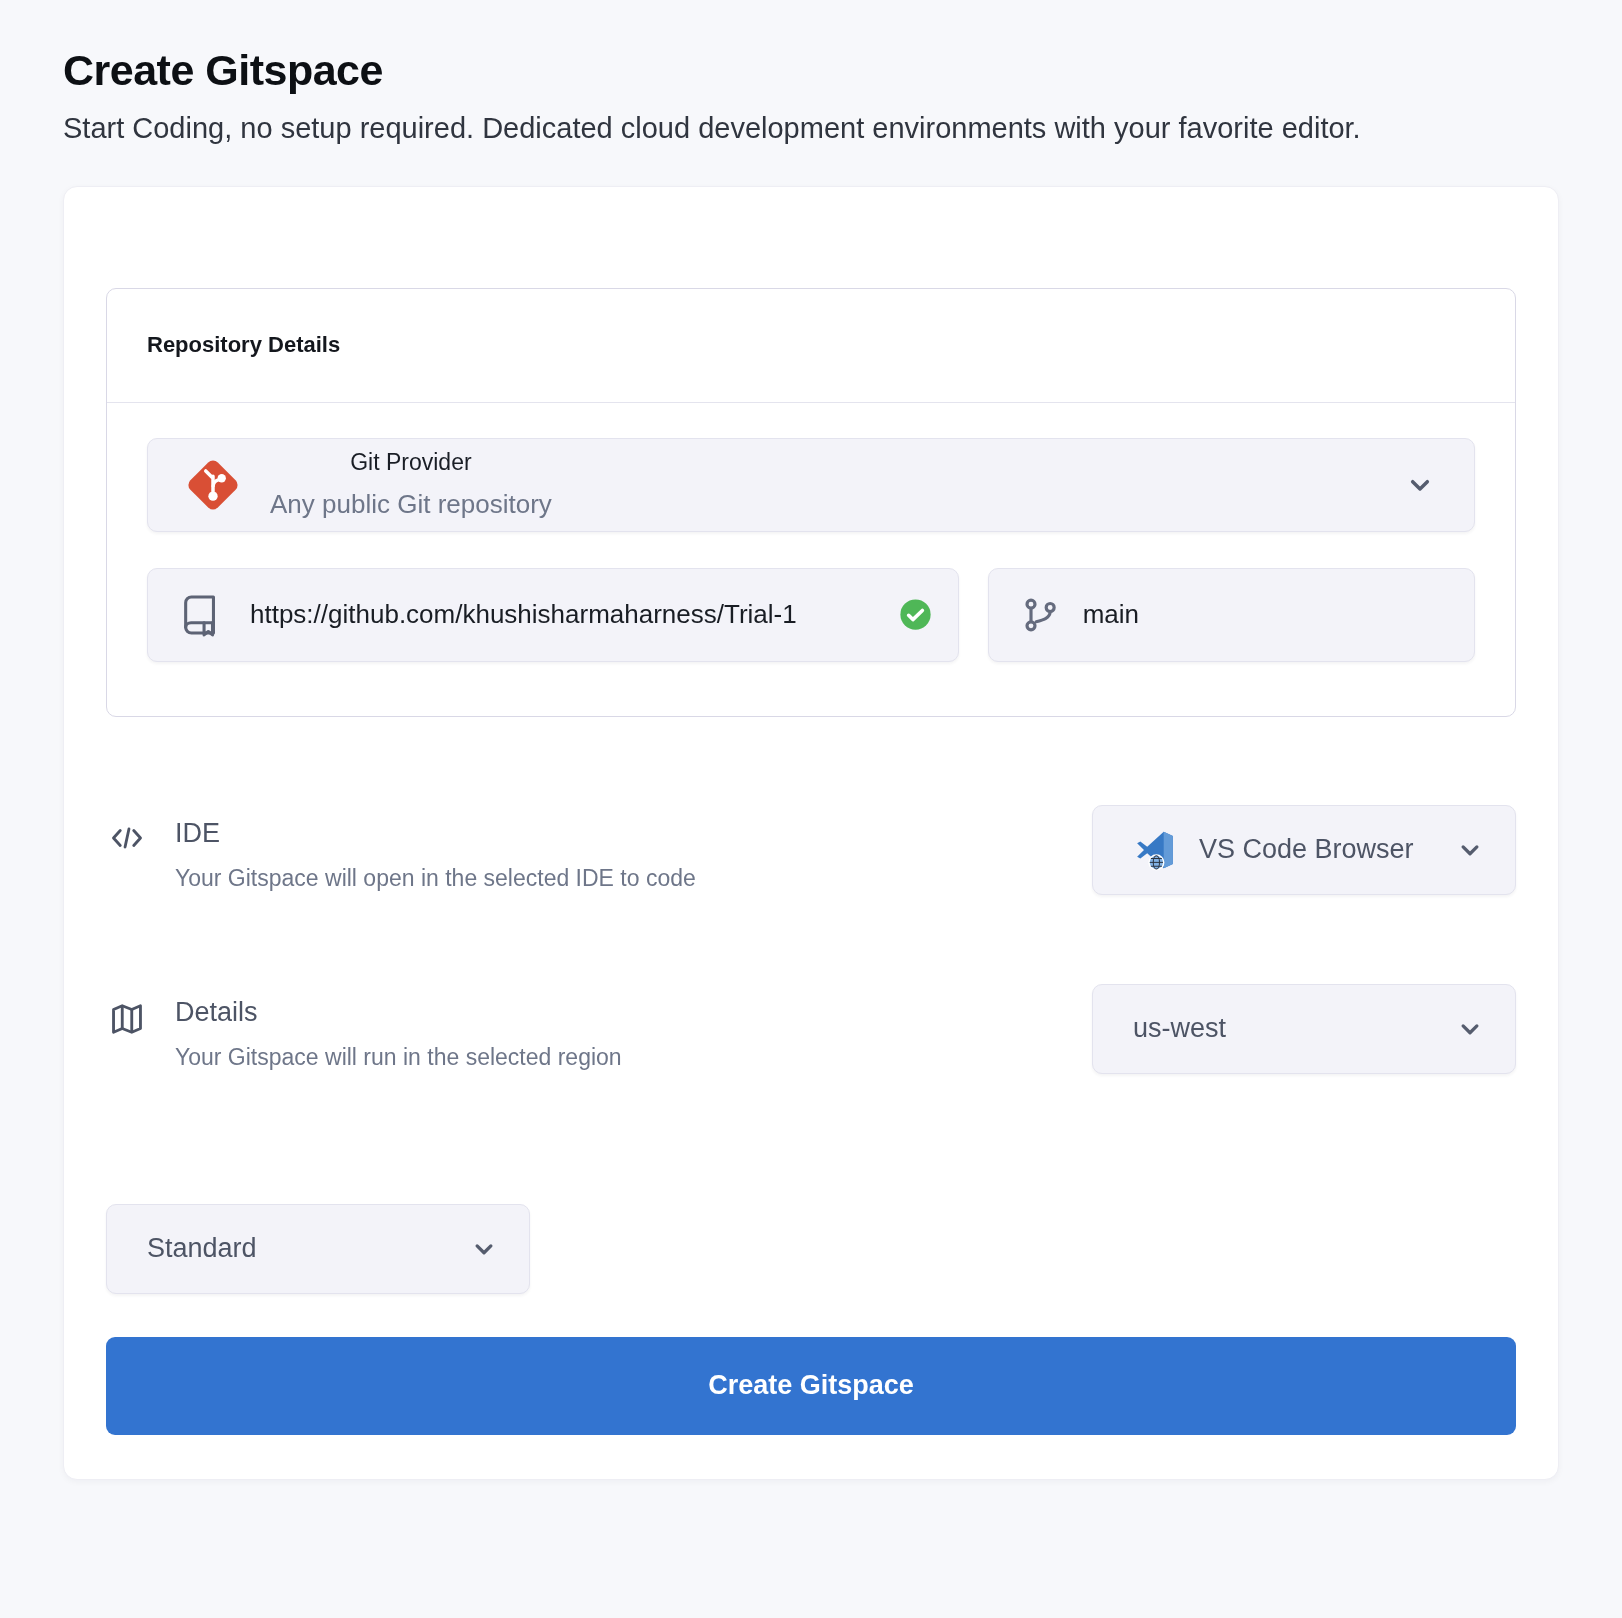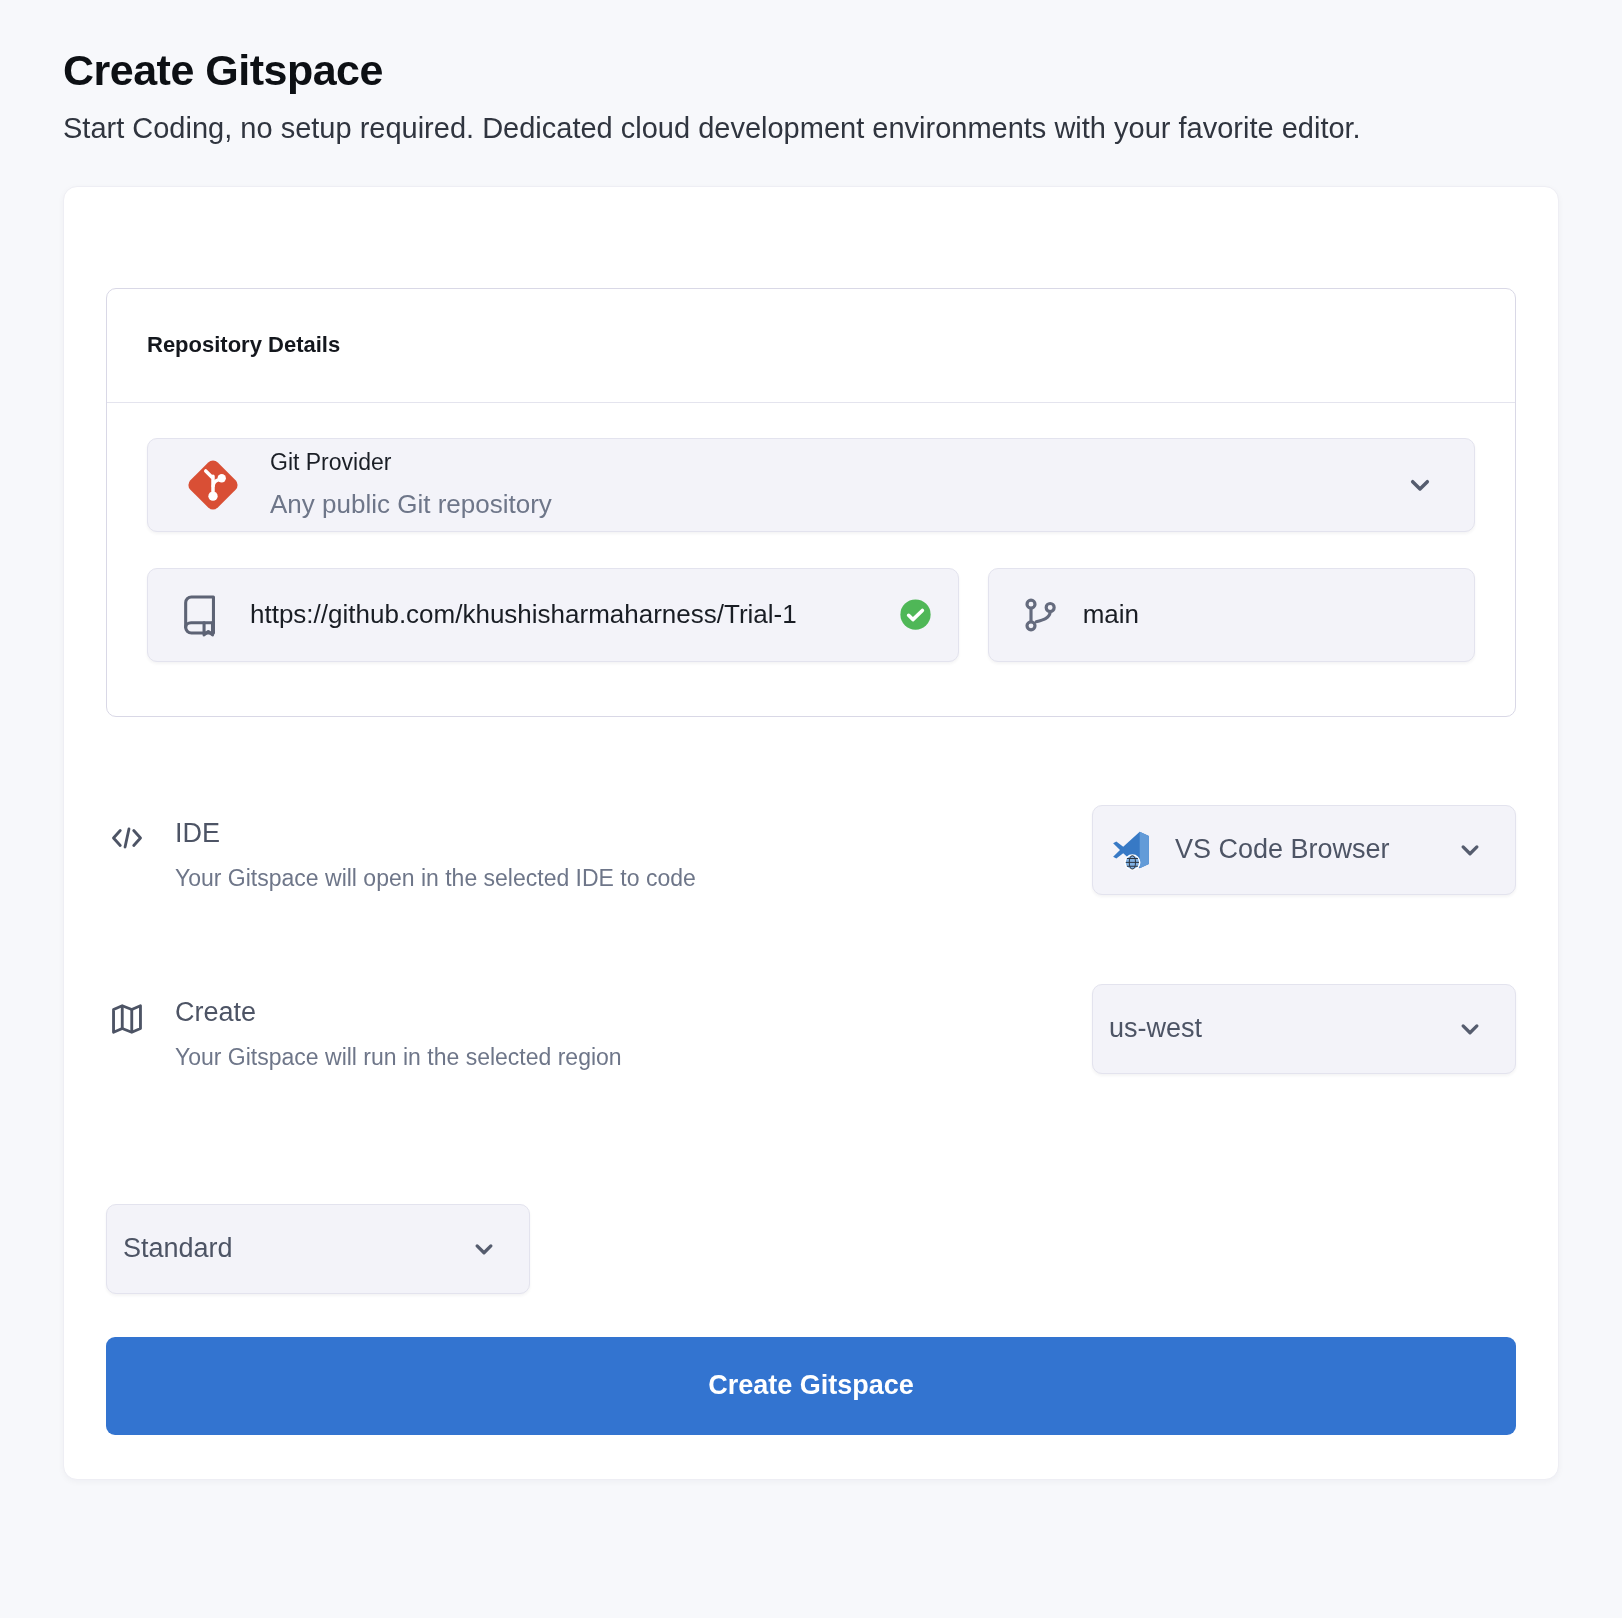--- a/index.html
+++ b/index.html
@@ -62,21 +62,21 @@
     border-radius: 10px;
     box-shadow: 0 2px 3px rgba(30, 30, 60, 0.05);
     display: flex;
     align-items: center;
   }
   .git-provider-select {
     height: 94px;
     padding: 0 38px 0 34px;
     cursor: pointer;
   }
-  .git-provider-texts { margin-left: 26px; display: flex; flex-direction: column; gap: 13px; }
+  .git-provider-texts { margin-left: 26px; display: flex; flex-direction: column; gap: 13px; align-items: center; }
   .git-provider-label { font-size: 23px; color: #1a1e26; }
   .git-provider-value { font-size: 26px; color: #6e7689; }
   .spacer { margin-left: auto; }
 
   .inputs-row { display: flex; gap: 29px; margin-top: 36px; }
   .url-input-wrap {
     flex: 1.78;
     height: 94px;
     padding: 0 26px 0 30px;
     gap: 26px;
@@ -108,21 +108,21 @@
   .row-region { margin-bottom: 130px; }
   .row-machine { margin-bottom: 43px; }
   .row-left { display: flex; gap: 27px; padding-top: 10px; }
   .row-icon { width: 42px; display: flex; justify-content: center; padding-top: 2px; }
   .row-label { font-size: 27px; color: #4d5465; }
   .row-desc { font-size: 23px; color: #6e7689; margin-top: 16px; }
 
   .dropdown {
     width: 424px;
     height: 90px;
-    padding: 0 30px 0 16px;
+    padding: 0 30px 0 40px;
     justify-content: space-between;
     cursor: pointer;
   }
   .dropdown-left { display: flex; align-items: center; gap: 22px; }
   .dropdown-value { font-size: 27px; color: #4d5465; }
 
   .submit-button {
     display: block;
     width: 100%;
     height: 98px;
@@ -252,21 +252,21 @@
     <div class="setting-row row-region">
       <div class="row-left">
         <span class="row-icon icon">
           <svg width="38" height="40" viewBox="0 0 24 24" fill="none" stroke="#4d5465" stroke-width="1.8" stroke-linejoin="round">
             <path d="M3.5 6l5.5-2.4L15 6l5.5-2.4v14.4L15 20.4 9 18l-5.5 2.4z"></path>
             <path d="M9 3.6V18"></path>
             <path d="M15 6v14.4"></path>
           </svg>
         </span>
         <div>
-          <div class="row-label">Create</div>
+          <div class="row-label">Details</div>
           <div class="row-desc">Your Gitspace will run in the selected region</div>
         </div>
       </div>
       <div class="select-box dropdown">
         <span class="dropdown-value">us-west</span>
         <span class="icon">
           <svg width="30" height="30" viewBox="0 0 24 24" fill="none" stroke="#555c6e" stroke-width="2.6" stroke-linecap="round" stroke-linejoin="round">
               <polyline points="6.5 9.5 12 15 17.5 9.5"></polyline>
             </svg>
         </span>

